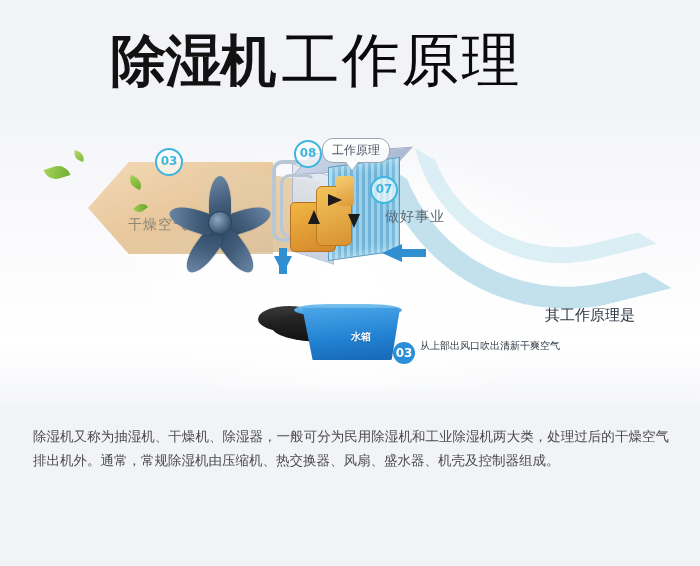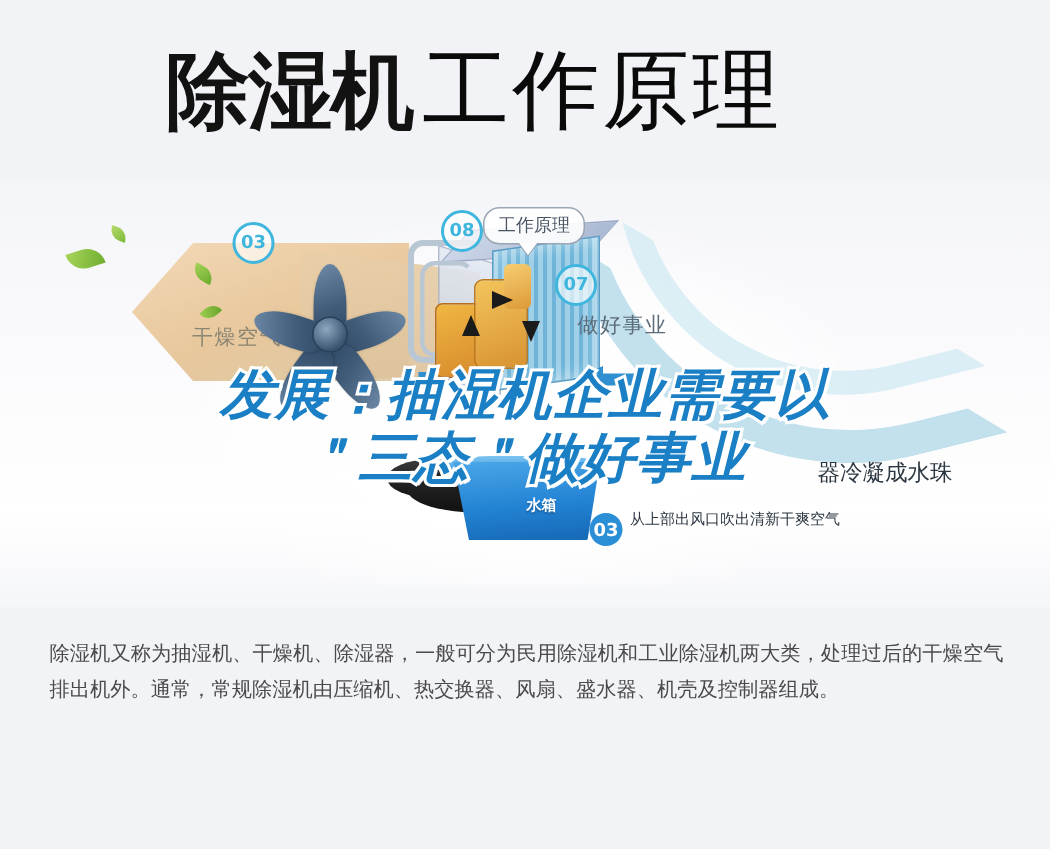--- a/index.html
+++ b/index.html
@@ -322,26 +322,22 @@
     <div class="tank-label">水箱</div>
 
     <div class="badge-ring badge-03a">03</div>
     <div class="badge-ring badge-02">08</div>
     <div class="badge-ring badge-01">07</div>
     <div class="badge-fill badge-03b">03</div>
 
     <div class="bubble">工作原理</div>
 
     <div class="lab lab-humid">做好事业</div>
-    <div class="lab lab-cond">器冷凝成水珠</div>
+    <div class="lab lab-cond">其工作原理是</div>
     <div class="lab lab-out">从上部出风口吹出清新干爽空气</div>
   </div>
 
-  <div class="overlay">
-    <div class="ov-line"><span>发展：抽湿机企业需要以</span></div>
-    <div class="ov-line"><span>＂三态＂做好事业</span></div>
-  </div>
 
   <div class="copy">
     <p>除湿机又称为抽湿机、干燥机、除湿器，一般可分为民用除湿机和工业除湿机两大类，处理过后的干燥空气排出机外。通常，常规除湿机由压缩机、热交换器、风扇、盛水器、机壳及控制器组成。</p>
   </div>
 
 </div>
 
 </body></html>

